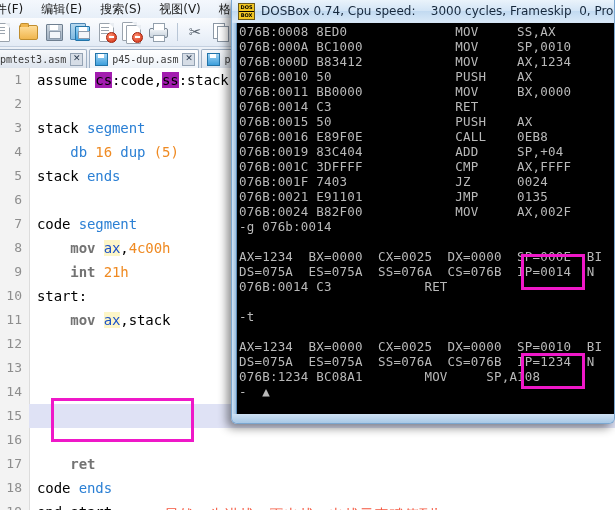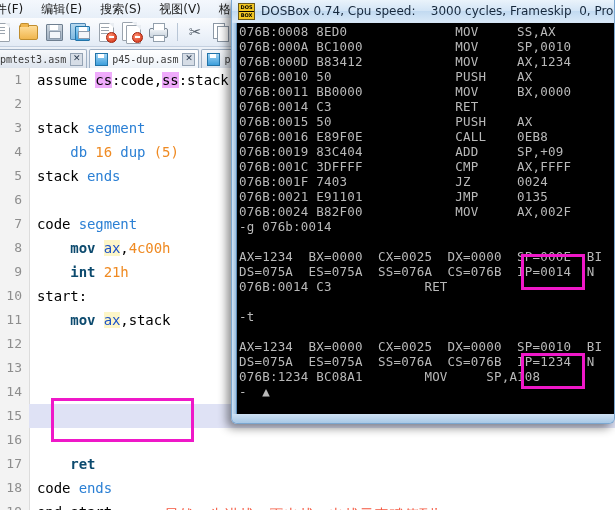--- a/index.html
+++ b/index.html
@@ -254,25 +254,25 @@
     color: #8e8e8e;
   }
   .code-txt {
     position: absolute; left: 37px; top: 0;
     font-family: "DejaVu Sans Mono", monospace;
     font-size: 14px;
     color: #000000;
     white-space: pre;
     letter-spacing: -0.1px;
   }
-  .kw  { color: #0c4a6e; font-weight: bold; }
+  .kw  { color: #737373; font-weight: bold; }
   .id2 { color: #2a7fd4; }
   .num { color: #ef8a22; }
   .reg { color: #1b51c8; background: #fdf6c8; }
-  .hl  { background: #f0abfc; }
+  .hl  { background: #a21caf; }
   .pl  { color: #000; }
 
   
   #editor-mark {
     position: absolute;
     left: 51px; top: 330px;
     width: 143px; height: 44px;
     border: 3px solid #ef18c8;
     box-sizing: border-box;
     z-index: 6;
@@ -547,21 +547,21 @@
     <div id="dos-screen">
       <div id="dos-lines">
           <div class="dos-line" style="top: 1px;">076B:0008 8ED0              MOV     SS,AX</div>
           <div class="dos-line" style="top: 16px;">076B:000A BC1000            MOV     SP,0010</div>
           <div class="dos-line" style="top: 31px;">076B:000D B83412            MOV     AX,1234</div>
           <div class="dos-line" style="top: 46px;">076B:0010 50                PUSH    AX</div>
           <div class="dos-line" style="top: 61px;">076B:0011 BB0000            MOV     BX,0000</div>
           <div class="dos-line" style="top: 76px;">076B:0014 C3                RET</div>
           <div class="dos-line" style="top: 91px;">076B:0015 50                PUSH    AX</div>
           <div class="dos-line" style="top: 106px;">076B:0016 E89F0E            CALL    0EB8</div>
-          <div class="dos-line" style="top: 121px;">076B:0019 83C404            ADD     SP,+09</div>
+          <div class="dos-line" style="top: 121px;">076B:0019 83C404            ADD     SP,+04</div>
           <div class="dos-line" style="top: 136px;">076B:001C 3DFFFF            CMP     AX,FFFF</div>
           <div class="dos-line" style="top: 151px;">076B:001F 7403              JZ      0024</div>
           <div class="dos-line" style="top: 166px;">076B:0021 E91101            JMP     0135</div>
           <div class="dos-line" style="top: 181px;">076B:0024 B82F00            MOV     AX,002F</div>
           <div class="dos-line" style="top: 196px;">-g 076b:0014</div>
           <div class="dos-line" style="top: 211px;"></div>
           <div class="dos-line" style="top: 226px;">AX=1234  BX=0000  CX=0025  DX=0000  SP=000E  BI</div>
           <div class="dos-line" style="top: 241px;">DS=075A  ES=075A  SS=076A  CS=076B  IP=0014  N</div>
           <div class="dos-line" style="top: 256px;">076B:0014 C3            RET</div>
           <div class="dos-line" style="top: 271px;"></div>

